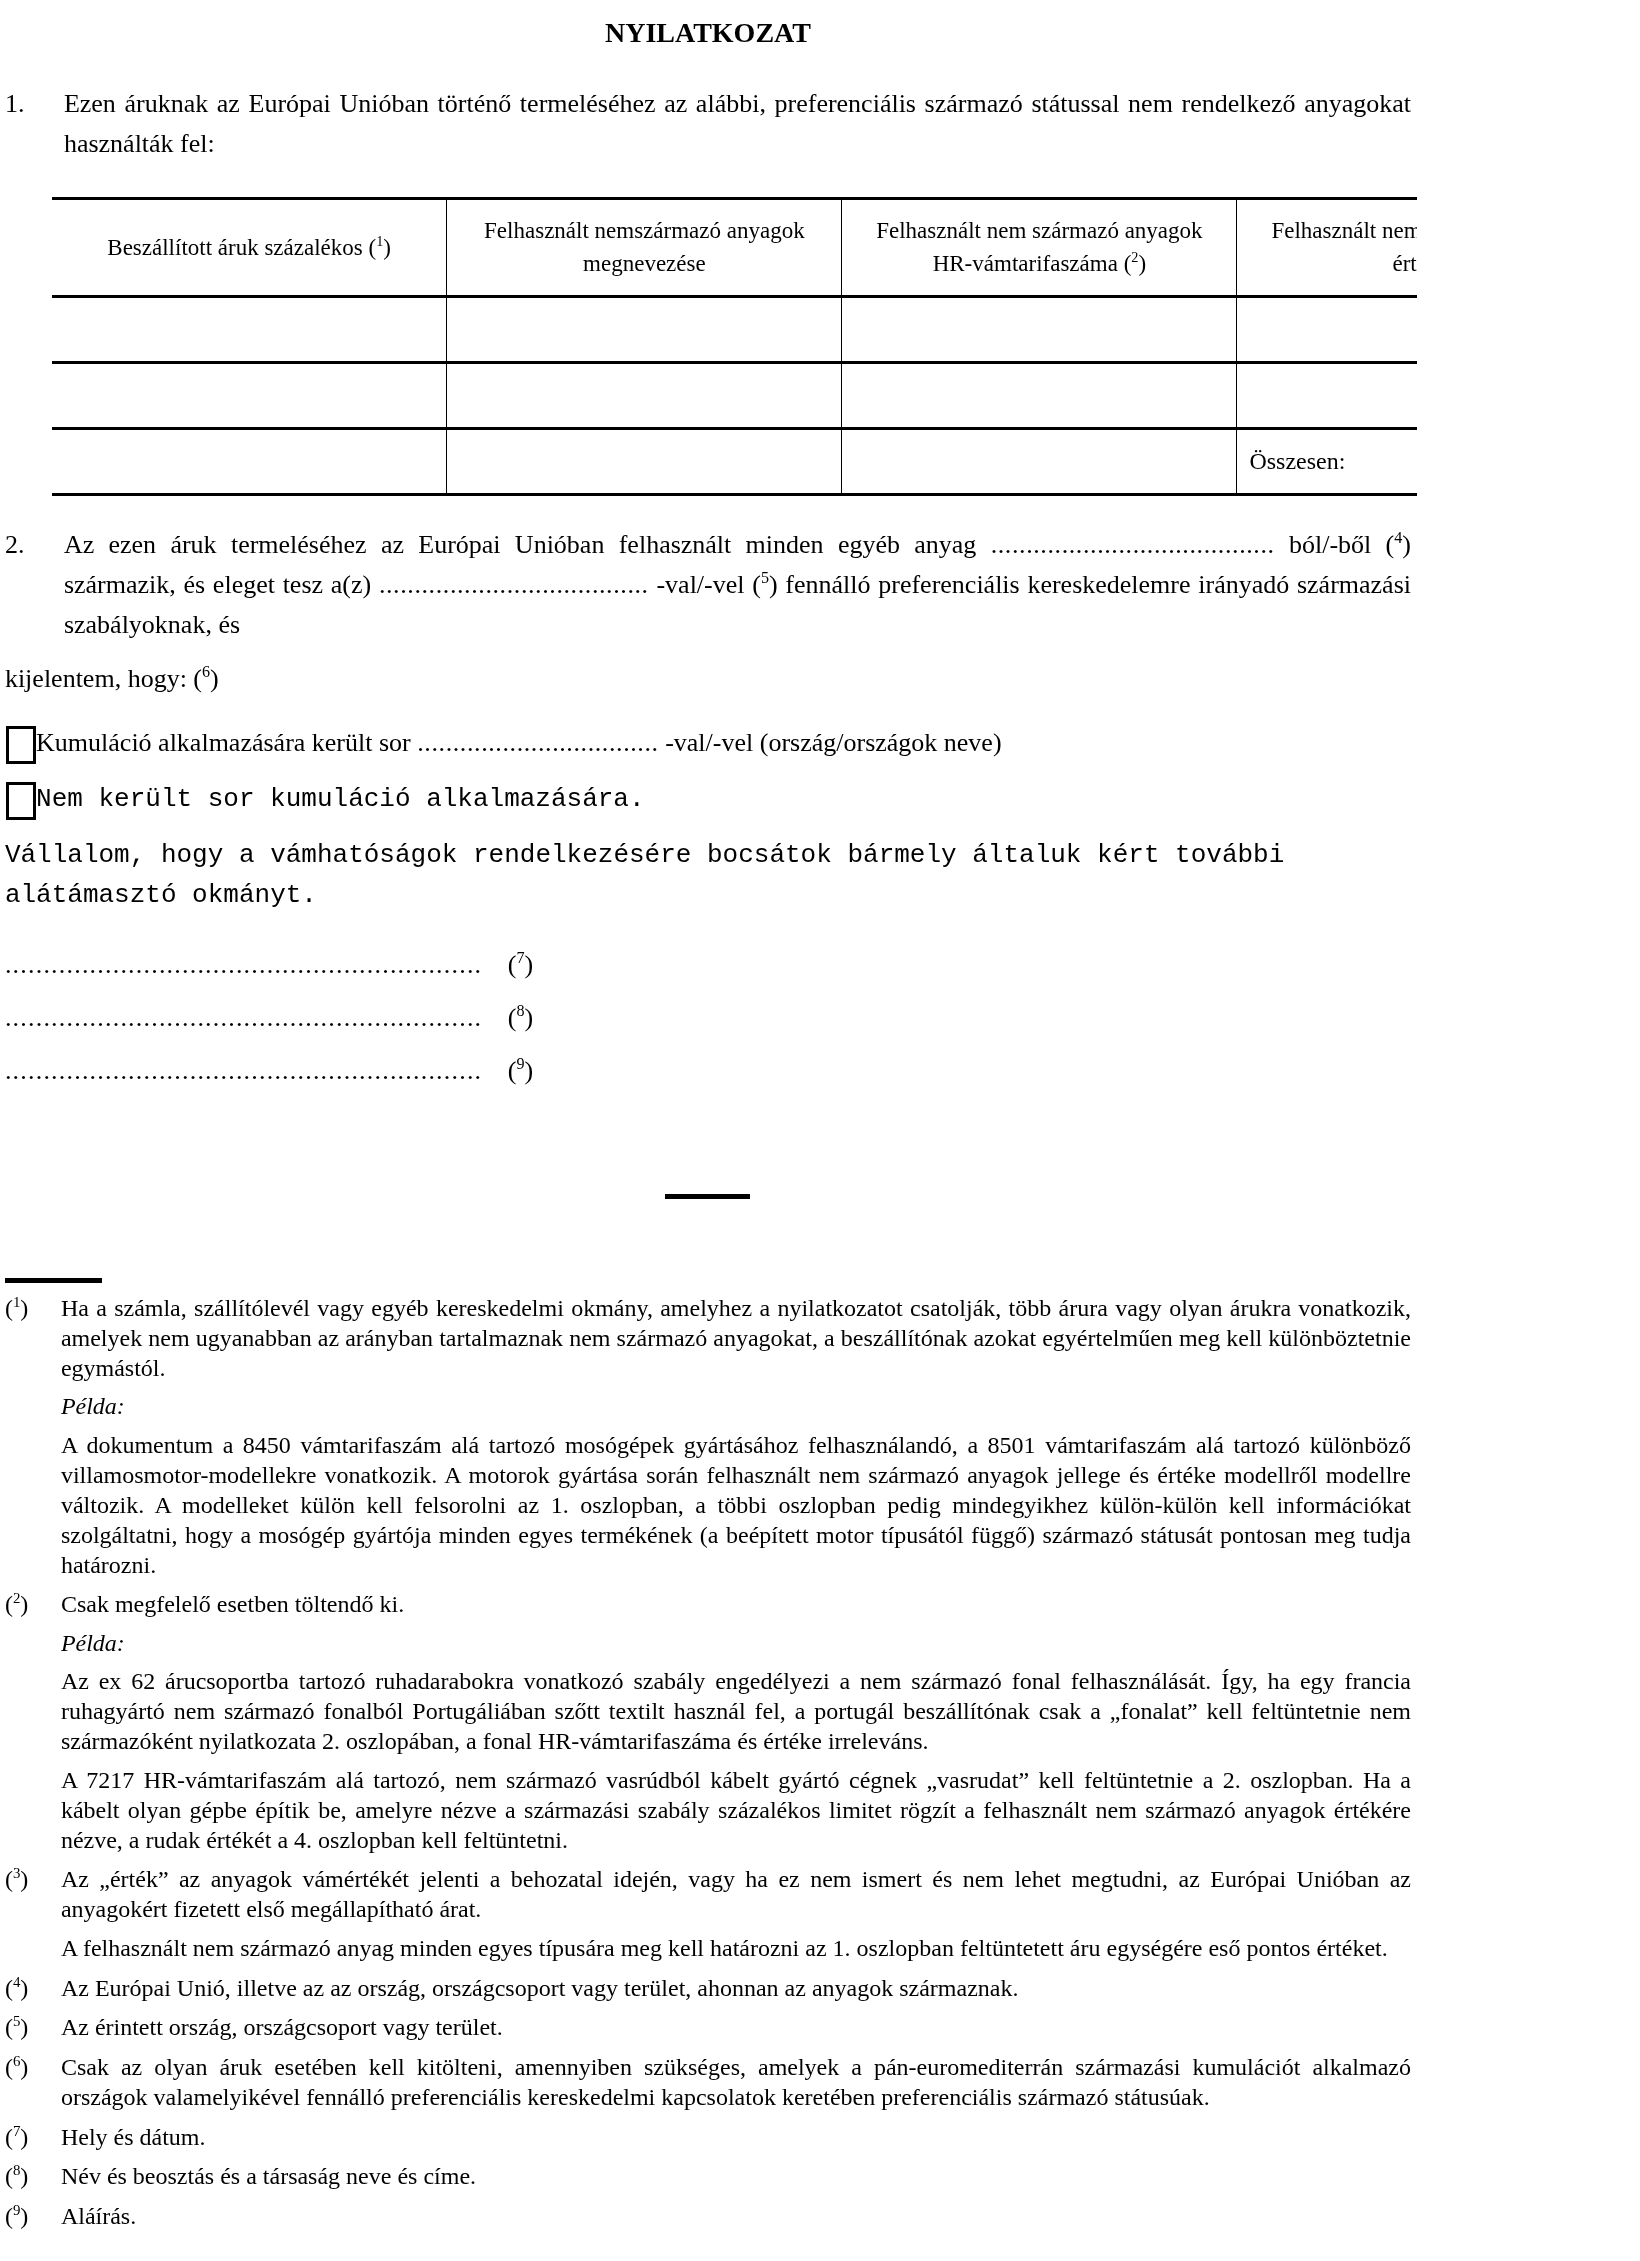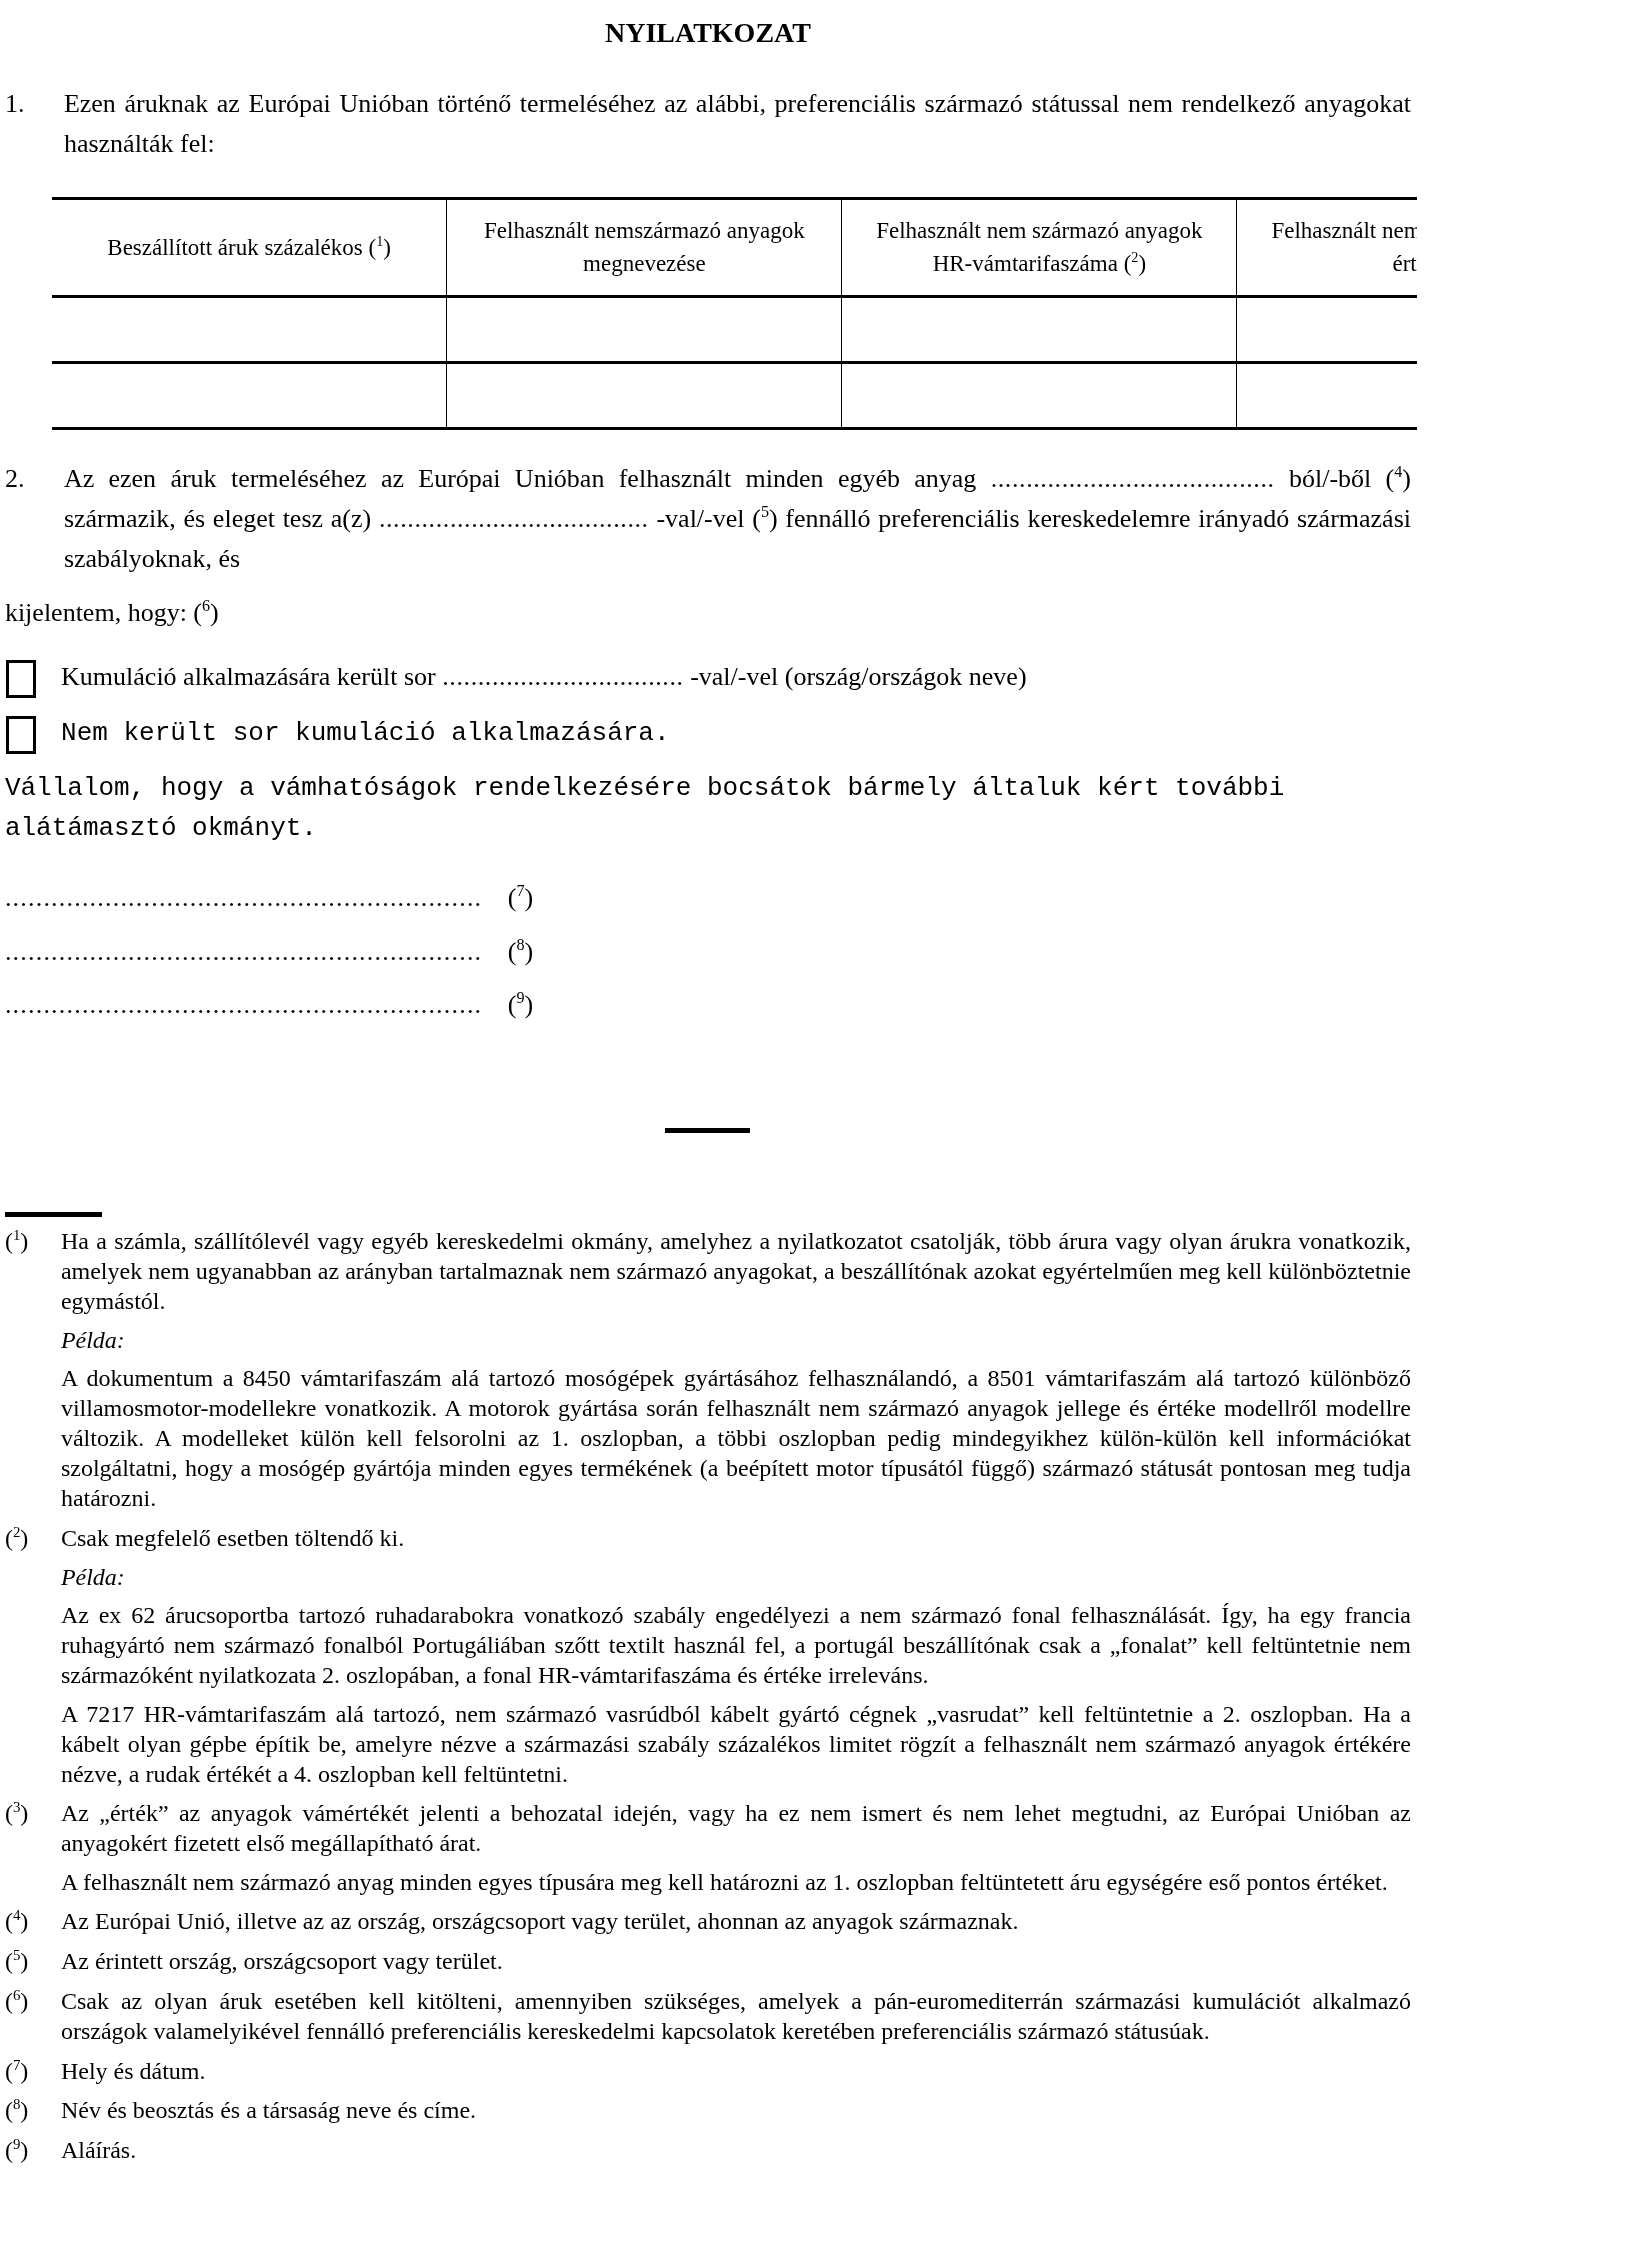--- a/index.html
+++ b/index.html
@@ -71,21 +71,21 @@
   .kijelentem { margin: 14px 0 0 0; font-size: 26px; line-height: 40px; }
 
   .check-row { display: flex; align-items: flex-start; margin-top: 24px; font-size: 26px; line-height: 40px; }
   .check-row + .check-row { margin-top: 14.6px; font-family: Liberation Mono, monospace; }
   .checkbox {
     flex: 0 0 auto;
     width: 24px; height: 32px;
     border: 3.6px solid #000;
     margin: 3px 0 0 1.2px;
   }
-  .check-label { margin-left: 25px; }
+  .check-label { }
 
   .vallalom { margin: 14.6px 0 0 0; font-size: 26px; line-height: 40px; font-family: Liberation Mono, monospace; }
 
   .sig-block { margin-top: 30px; }
   .sig-line { font-size: 26px; line-height: 40px; white-space: nowrap; }
   .sig-line + .sig-line { margin-top: 13.3px; }
   .sig-dots { letter-spacing: 1.2px; }
   .sig-ref { margin-left: 25.5px; }
 
   .section-divider { width: 85px; height: 4.9px; background: #000; margin: 103px auto 0 auto; }
@@ -128,20 +128,26 @@
         <td></td>
         <td></td>
         <td></td>
       </tr>
       <tr>
         <td></td>
         <td></td>
         <td></td>
         <td></td>
       </tr>
+      <tr>
+        <td></td>
+        <td></td>
+        <td></td>
+        <td class="total-cell">Összesen:</td>
+      </tr>
     </tbody>
   </table>
 
   <div class="num-item item2">
     <span class="num-col">2.</span>
     <div class="num-body"><span>Az ezen áruk termeléséhez az Európai Unióban felhasznált minden egyéb anyag </span><span class="dots">........................................</span><span> ból/-ből </span><span>(<sup>4</sup>)</span><span> származik, és eleget tesz a(z) </span><span class="dots">......................................</span><span> -val/-vel </span><span>(<sup>5</sup>)</span><span> fennálló preferenciális kereskedelemre irányadó származási szabályoknak, és</span></div>
   </div>
 
   <p class="kijelentem"><span>kijelentem, hogy: </span><span>(<sup>6</sup>)</span></p>
 

